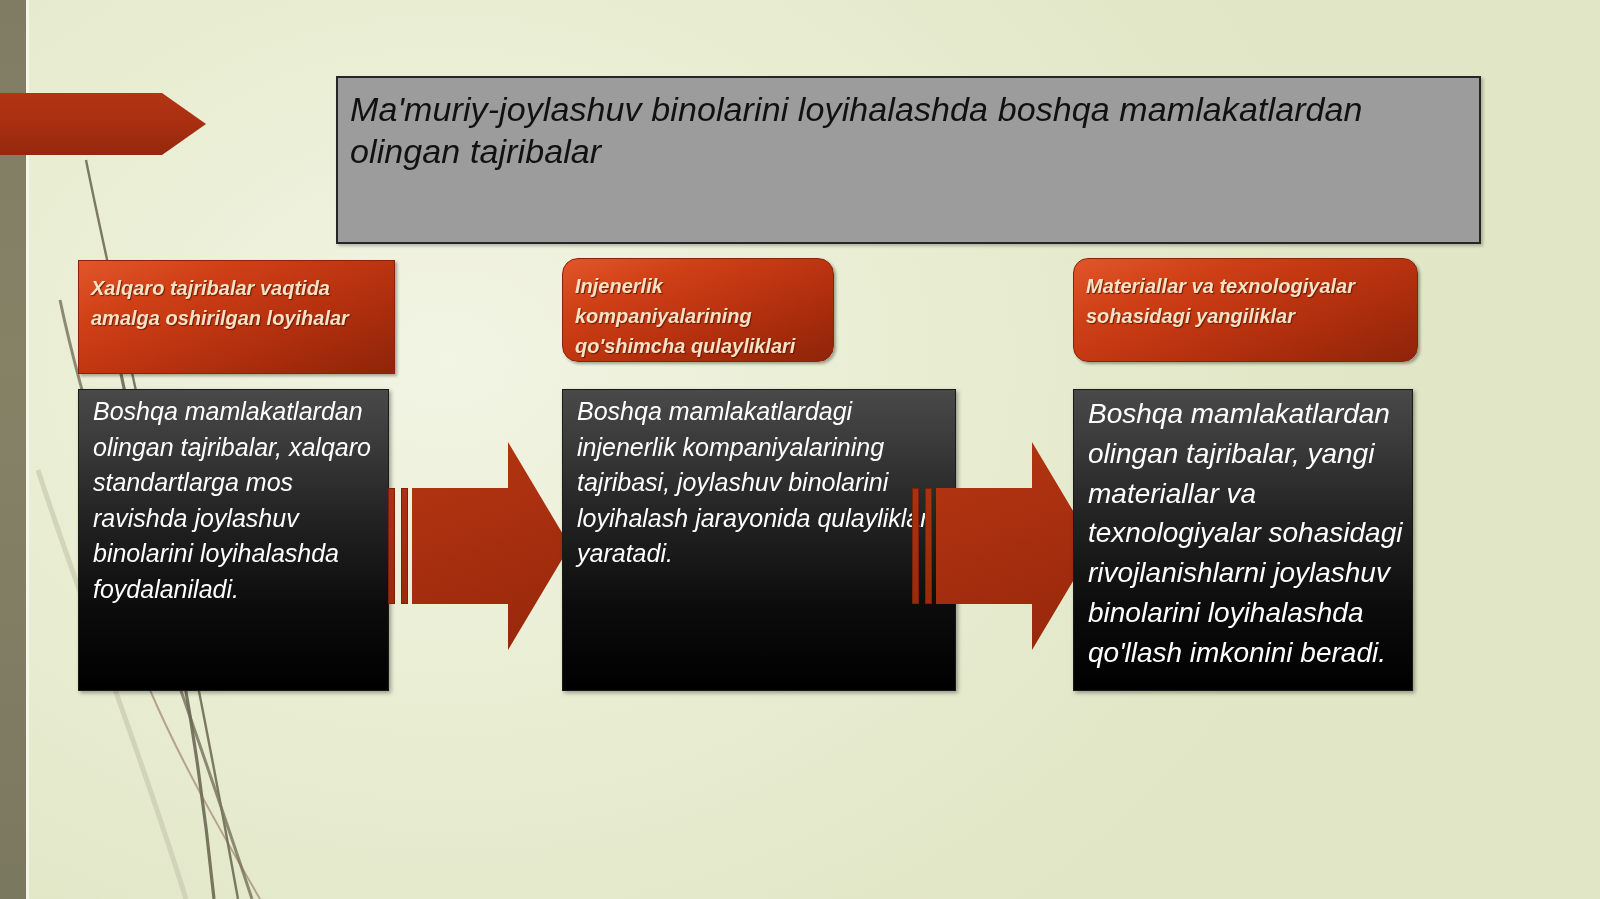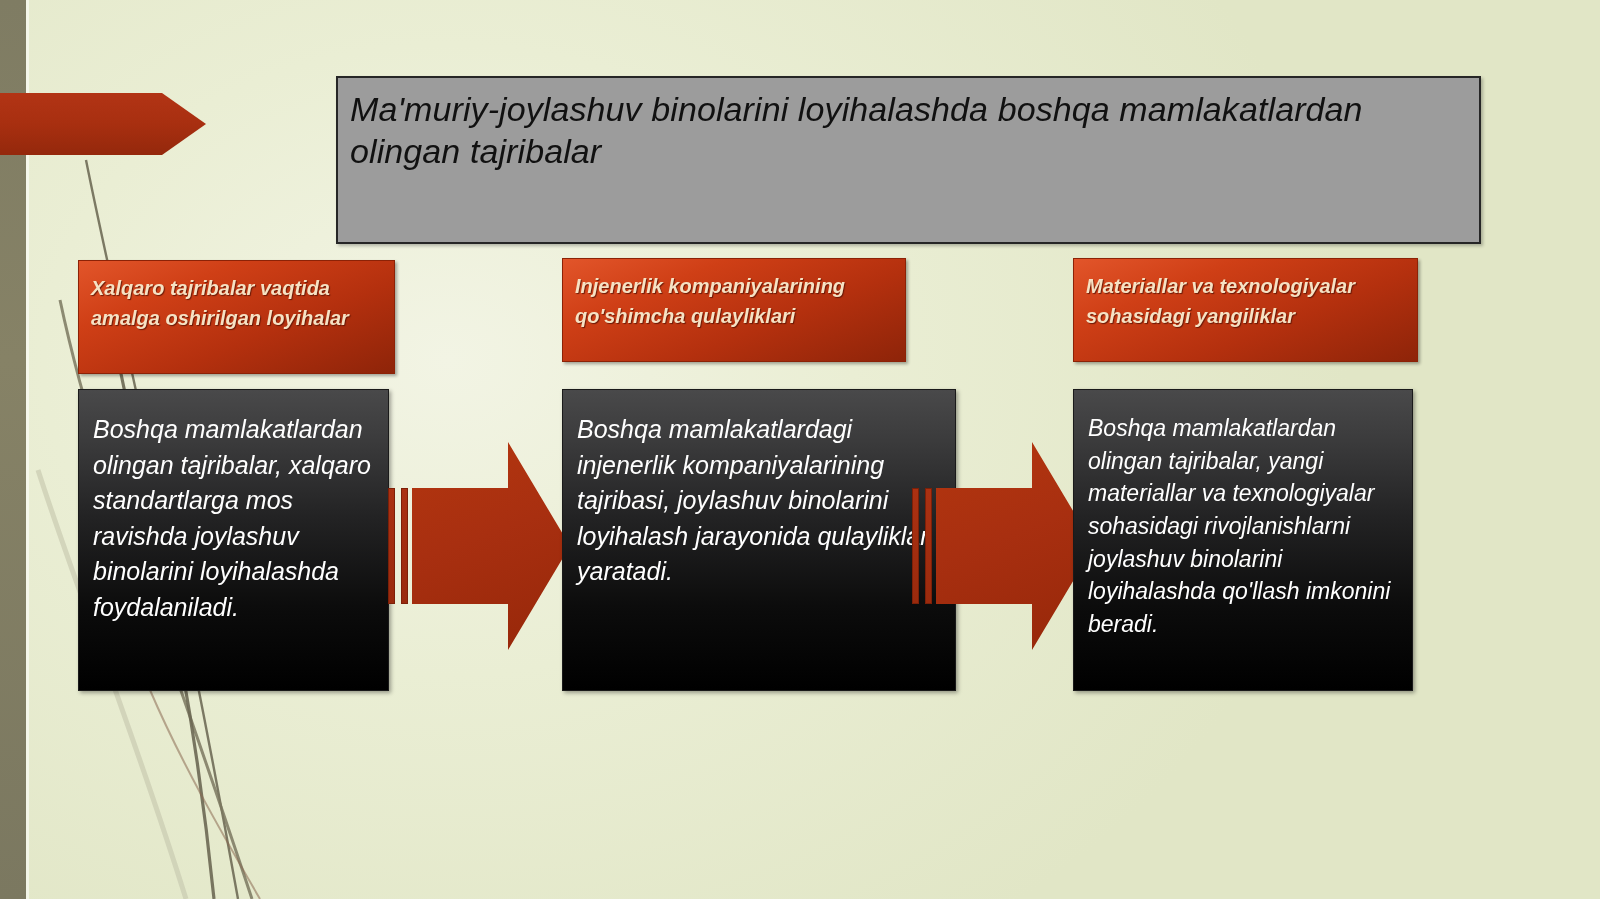--- a/index.html
+++ b/index.html
@@ -104,35 +104,35 @@
   }
   .col-body {
     position: absolute;
     box-sizing: border-box;
     background: linear-gradient(180deg, #49494a 0%, #3a3a3b 18%, #232324 42%, #0c0c0c 72%, #000000 100%);
     border: 1px solid #1a1a1a;
     box-shadow: 2px 2px 4px rgba(0,0,0,0.35);
     color: #ffffff;
     font-size: 25px;
     line-height: 1.42;
-    padding: 22px 8px 6px 14px;
+    padding: 4px 8px 6px 14px;
     overflow: hidden;
   }
 
   
   #col1 .col-head { left: 78px;   top: 260px; width: 317px; height: 114px; }
   #col1 .col-body { left: 78px;   top: 389px; width: 311px; height: 302px; }
 
-  #col2 .col-head { left: 562px;  top: 258px; width: 344px; height: 104px; }
+  #col2 .col-head { left: 562px;  top: 258px; width: 272px; height: 104px; border-radius: 16px; }
   #col2 .col-body { left: 562px;  top: 389px; width: 394px; height: 302px; }
 
-  #col3 .col-head { left: 1073px; top: 258px; width: 345px; height: 104px; }
+  #col3 .col-head { left: 1073px; top: 258px; width: 345px; height: 104px; border-radius: 15px; }
   #col3 .col-body { left: 1073px; top: 389px; width: 340px; height: 302px; }
 
-  #col3 .col-body { font-size: 23px; }
+  #col3 .col-body { font-size: 28px; }
 
   
   .connector {
     position: absolute;
     top: 442px;
     width: 182px;
     height: 208px;
   }
   #conn1 { left: 388px; }
   #conn2 { left: 912px; }

